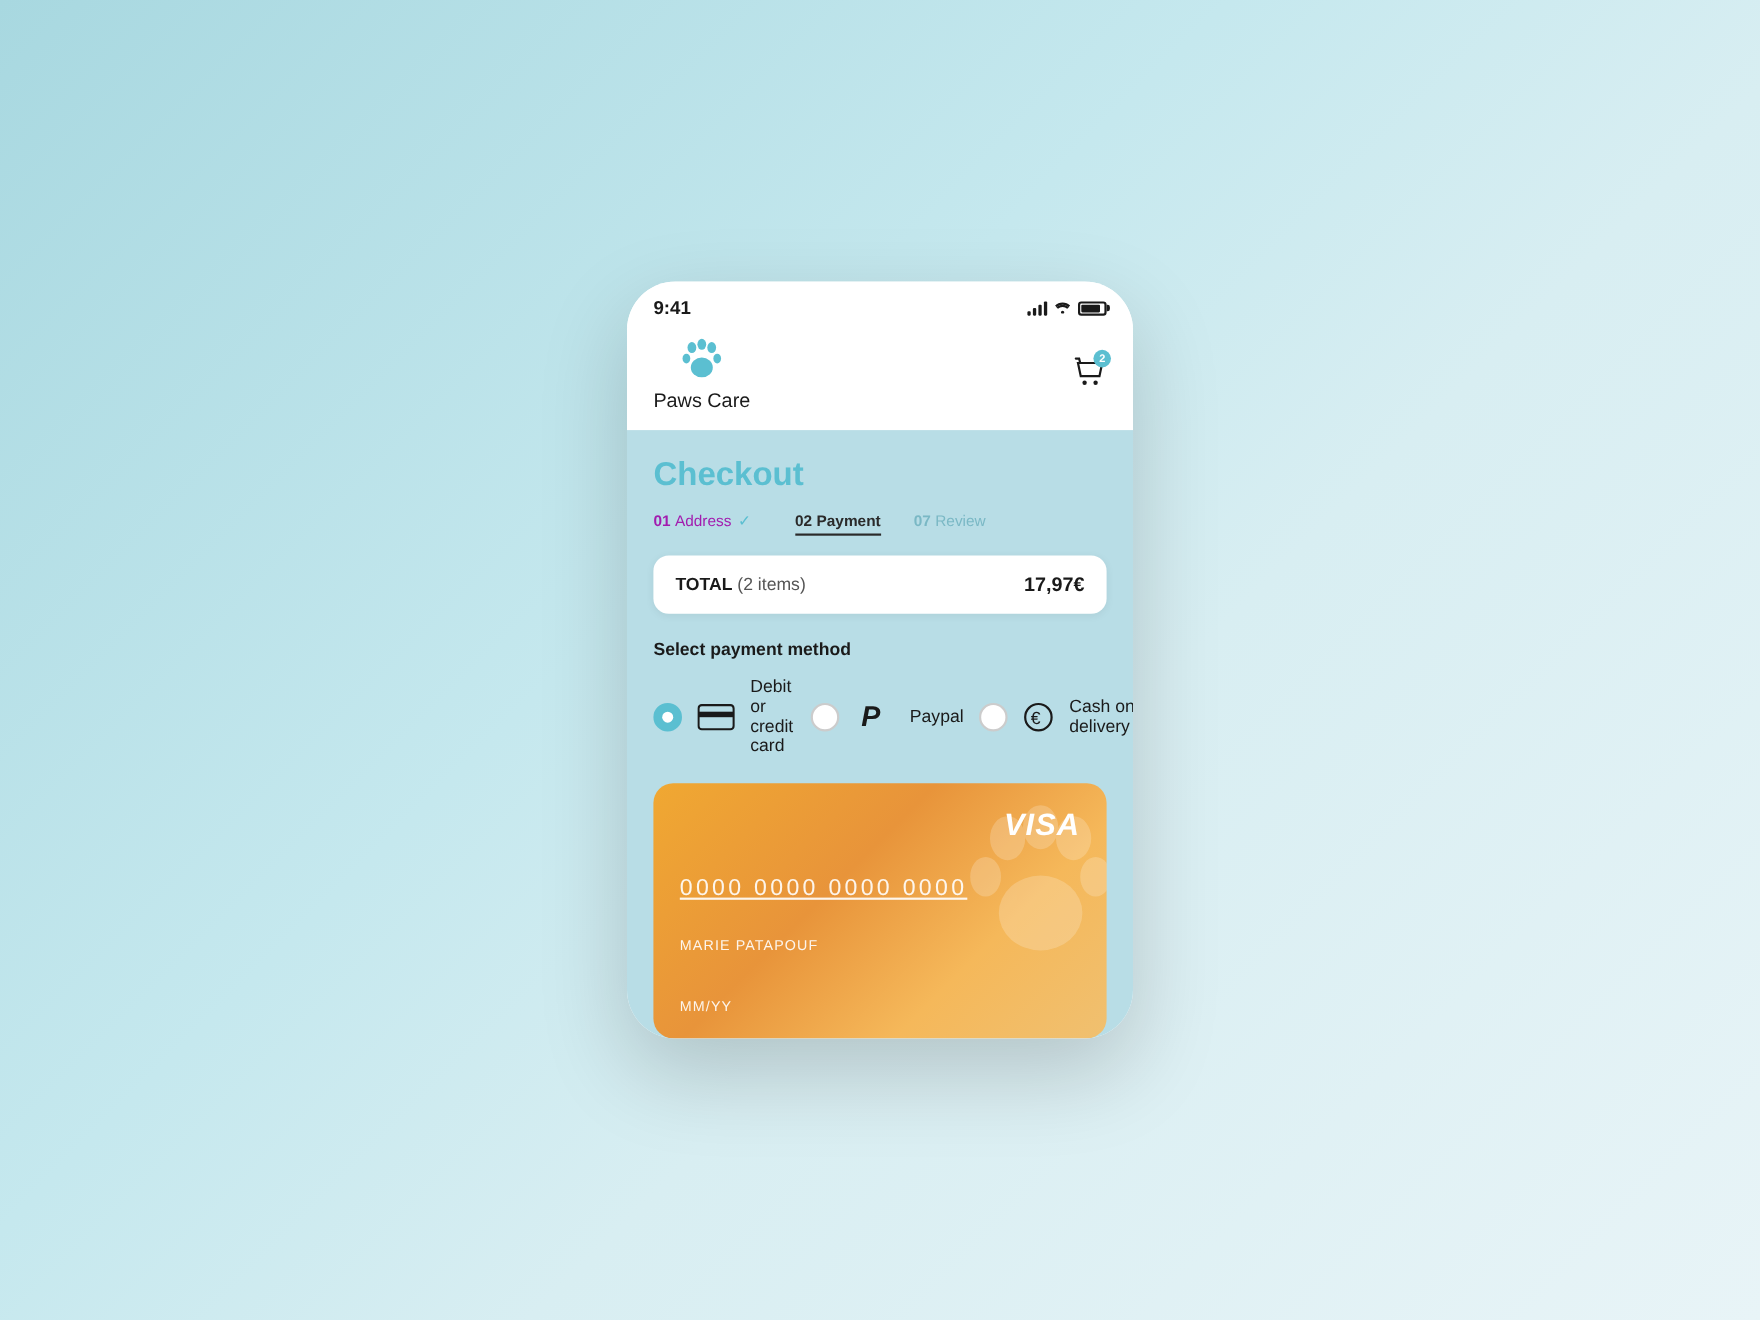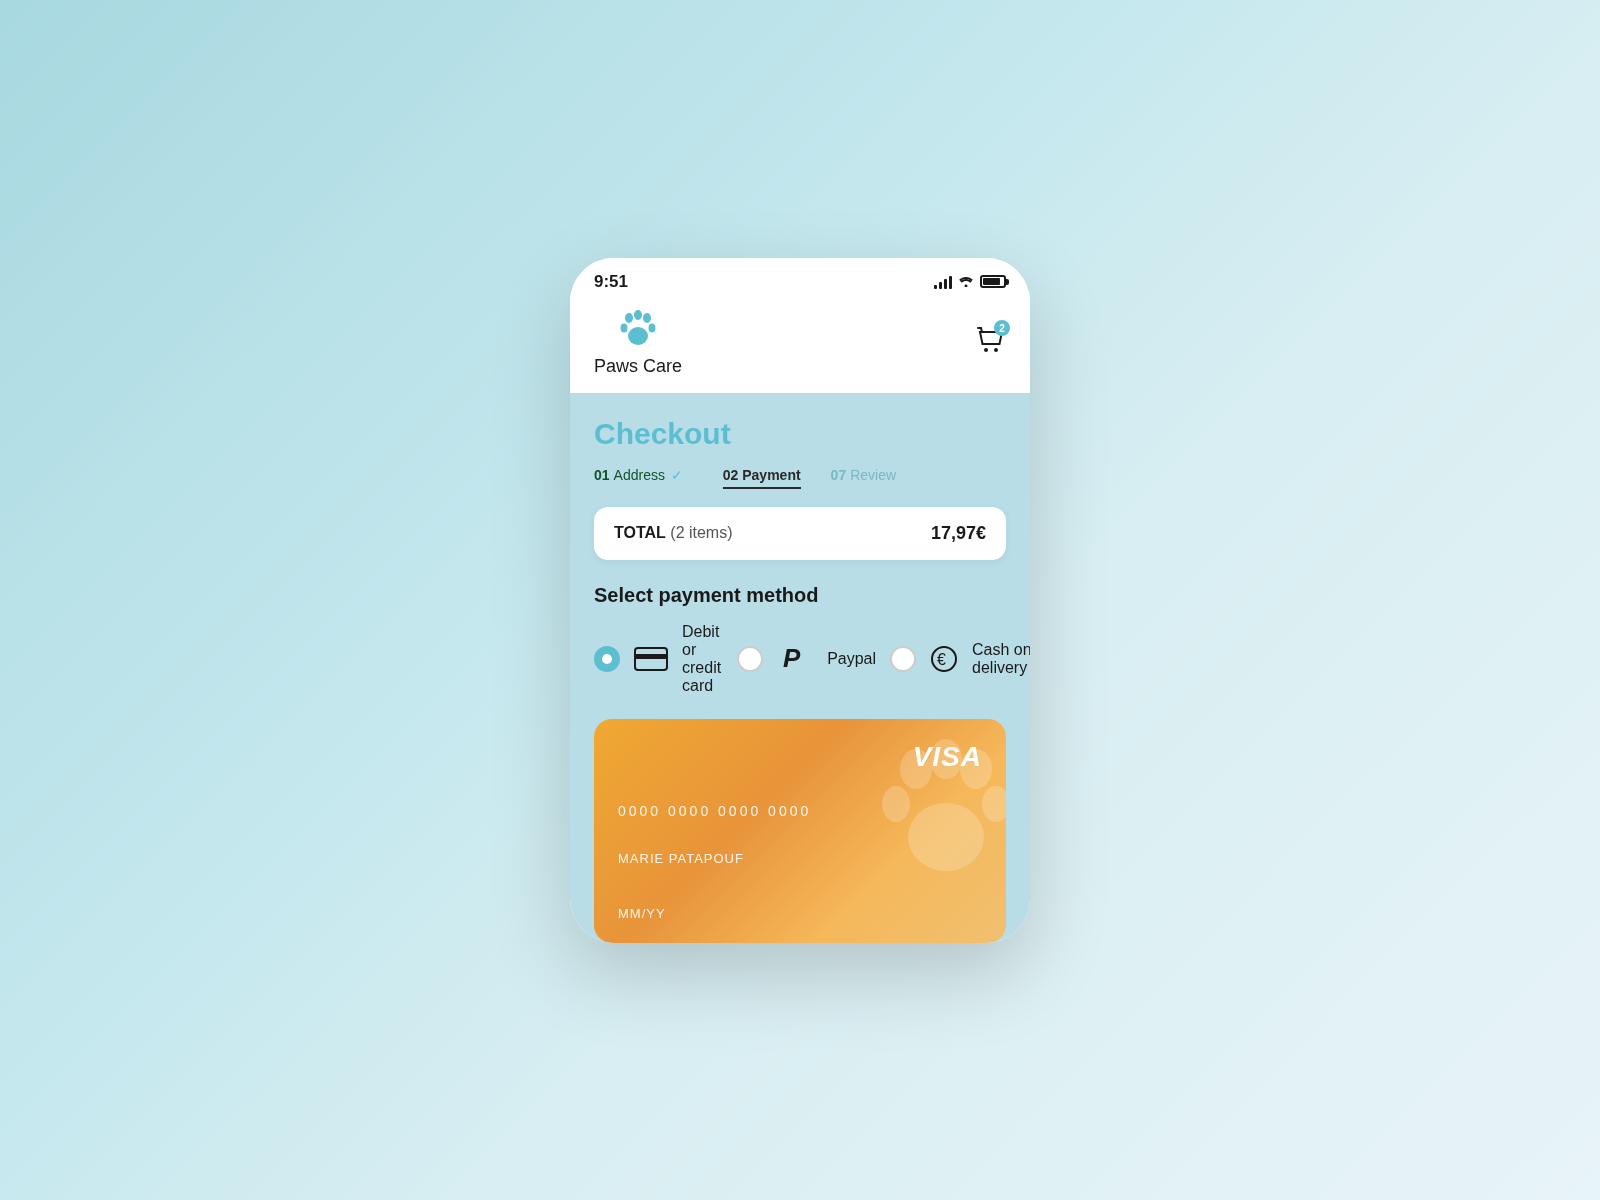--- a/index.html
+++ b/index.html
@@ -201,21 +201,21 @@
       height: 2px;
       background: #2a2a2a;
     }
 
     .step.completed {
       color: #5bbfd1;
     }
 
     .step.completed .step-number,
     .step.completed .step-label {
-      color: #14532d;
+      color: #a21caf;
     }
 
     .checkmark {
       color: #5bbfd1;
       font-size: 14px;
       margin-left: 2px;
     }
 
     .step-divider {
       width: 40px;
@@ -251,21 +251,21 @@
     }
 
     .total-amount {
       font-size: 18px;
       font-weight: 800;
       color: #1a1a1a;
     }
 
     
     .section-title {
-      font-size: 20px;
+      font-size: 16px;
       font-weight: 800;
       color: #1a1a1a;
       margin-bottom: 16px;
     }
 
     .payment-options {
       display: flex;
       flex-direction: row;
       gap: 14px;
       margin-bottom: 24px;
@@ -340,25 +340,26 @@
       font-size: 28px;
       font-weight: 900;
       color: white;
       font-style: italic;
       text-align: right;
       margin-bottom: 30px;
       letter-spacing: 1px;
     }
 
     .card-number {
-      font-size: 14px;
+      font-size: 21px;
       color: rgba(255,255,255,0.9);
       letter-spacing: 3px;
       margin-bottom: 32px;
       font-weight: 300;
+      text-decoration: underline;
     }
 
     .card-footer {
       display: flex;
       gap: 40px;
       flex-direction: column;
     }
 
     .card-holder, .card-expiry {
       font-size: 13px;
@@ -366,21 +367,21 @@
       letter-spacing: 1px;
       font-weight: 400;
     }
   </style>
 </head>
 <body>
 
 <div class="phone-frame">
 
   <div class="status-bar">
-    <span class="status-time">9:51</span>
+    <span class="status-time">9:41</span>
     <div class="status-icons">
       <div class="signal-bars">
         <div class="signal-bar" style="height:4px"></div>
         <div class="signal-bar" style="height:7px"></div>
         <div class="signal-bar" style="height:10px"></div>
         <div class="signal-bar" style="height:13px"></div>
       </div>
       <span class="wifi-icon">
         <svg width="16" height="12" viewBox="0 0 16 12" fill="none">
           <path d="M8 9.5C8.828 9.5 9.5 10.172 9.5 11S8.828 12.5 8 12.5 6.5 11.828 6.5 11 7.172 9.5 8 9.5z" fill="#1a1a1a"></path>

